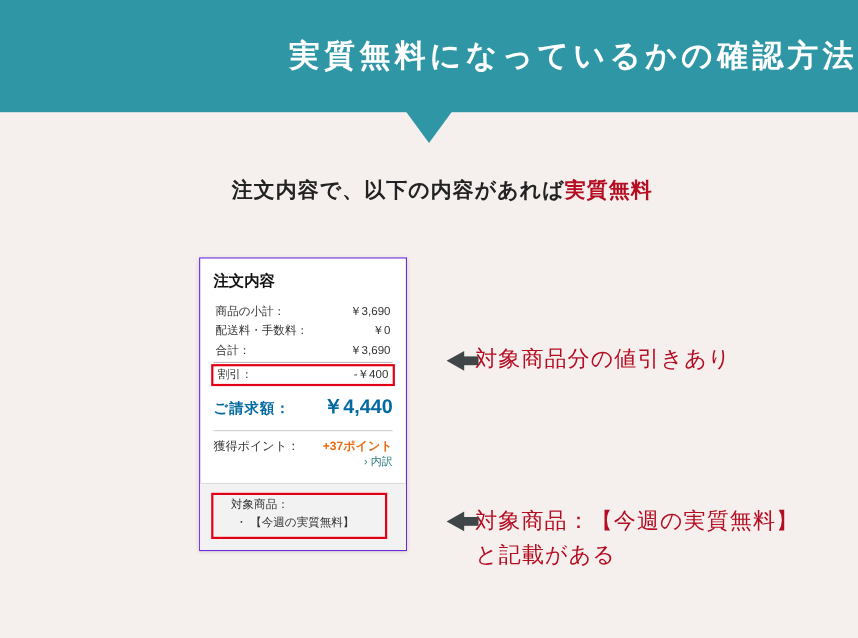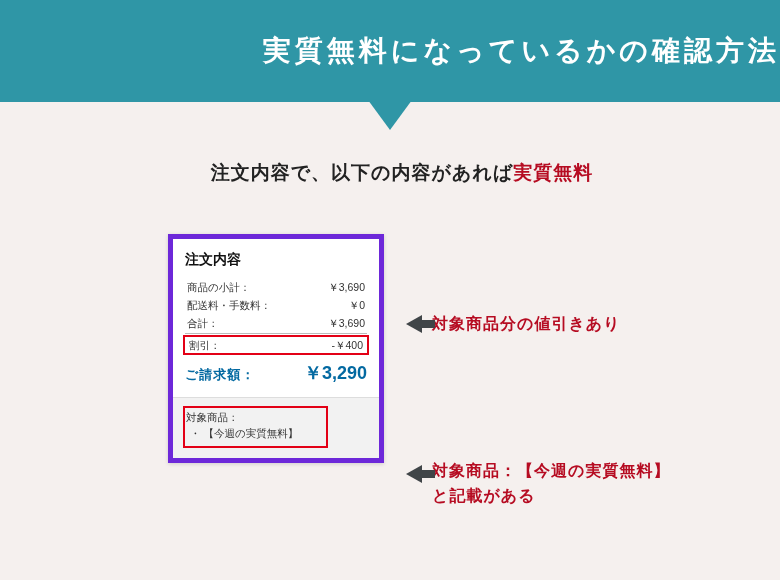--- a/index.html
+++ b/index.html
@@ -54,25 +54,25 @@
   
   .stage {
     position: relative;
     margin-top: 48px;
     width: 100%;
     height: 340px;
   }
 
   .order-card {
     position: absolute;
-    left: 168px;
+    left: 181px;
     top: 0;
-    width: 216px;
+    width: 189px;
     background: #fff;
-    border: 5px solid #6d28d9;
+    border: 1px solid #6d28d9;
     box-shadow: 0 1px 4px rgba(0,0,0,0.15);
     padding: 12px 12px 0 12px;
   }
   .order-card h2 {
     font-size: 14px;
     font-weight: 700;
     color: #111;
     margin-bottom: 10px;
   }
   .rows { font-size: 10.5px; color: #333; }
@@ -117,21 +117,21 @@
 
   .target-box {
     margin: 12px -12px 0 -12px;
     background: #f2f2f2;
     border-top: 1px solid #ddd;
     padding: 8px 10px 10px 10px;
   }
   .target-inner {
     border: 2px solid #e30016;
     display: inline-block;
-    padding: 2px 28px 4px 1px;
+    padding: 2px 28px 4px 16px;
     font-size: 10.5px;
     color: #333;
     line-height: 1.5;
   }
   .target-inner ul { list-style: none; margin-left: 4px; }
   .target-inner li::before { content: "・ "; }
 
   
   .callout {
     position: absolute;
@@ -149,22 +149,22 @@
   }
   .arrow-left::after {
     content: "";
     position: absolute;
     left: 15px; top: -4px;
     width: 14px; height: 8px;
     background: #404548;
   }
   .callout-text {
     color: #b60c22;
-    font-weight: 700;
-    font-size: 16px;
+    font-weight: 400;
+    font-size: 20px;
     letter-spacing: 1px;
     line-height: 1.55;
   }
   .c1 { left: 406px; top: 78px; }
   .c2 { left: 406px; top: 225px; align-items: flex-start; }
   .c2 .arrow-left { margin-top: 6px; }
 </style>
 </head>
 <body>
 
@@ -195,23 +195,30 @@
         <span>￥3,690</span>
       </div>
       <div class="row highlight">
         <span>割引：</span>
         <span>-￥400</span>
       </div>
     </div>
 
     <div class="bill">
       <span class="label">ご請求額：</span>
-      <span class="value">￥3,290</span>
-    </div>
-
+      <span class="value">￥4,440</span>
+    </div>
+
+    <div class="points-block">
+      <div class="points-row">
+        <span>獲得ポイント：</span>
+        <span class="pts">+37ポイント</span>
+      </div>
+      <span class="detail-link">内訳</span>
+    </div>
 
     <div class="target-box">
       <div class="target-inner">
         <span>対象商品：</span>
         <ul>
             <li>【今週の実質無料】</li>
           </ul>
       </div>
     </div>
   </div>

